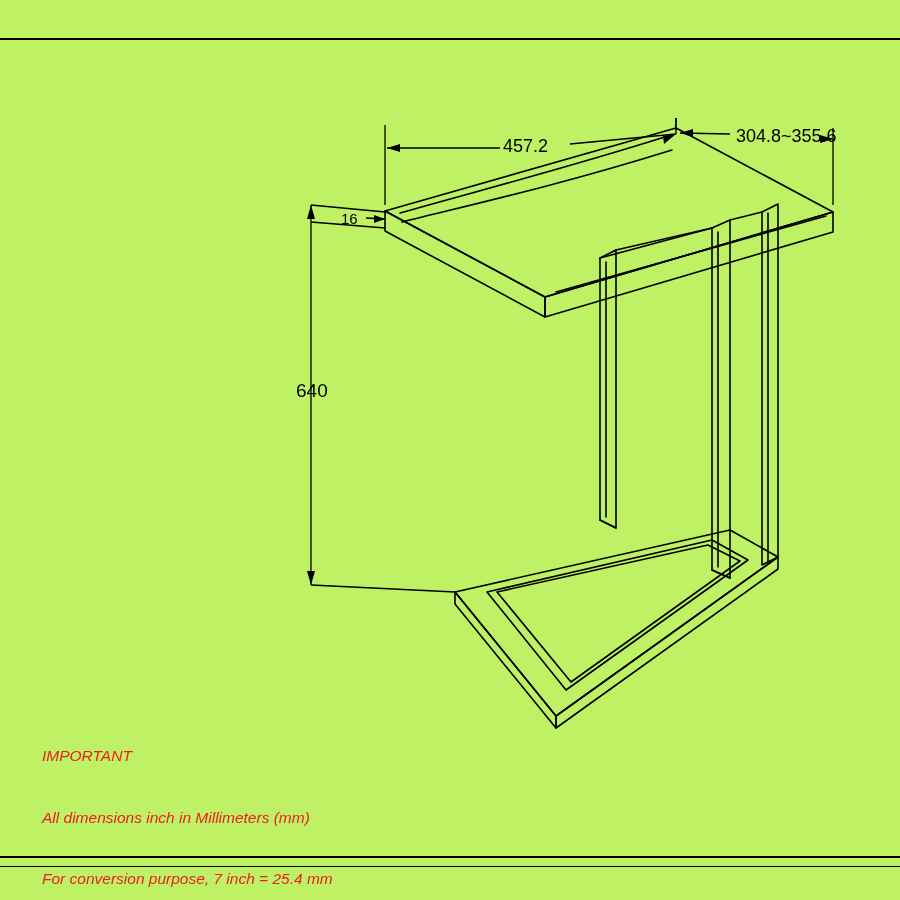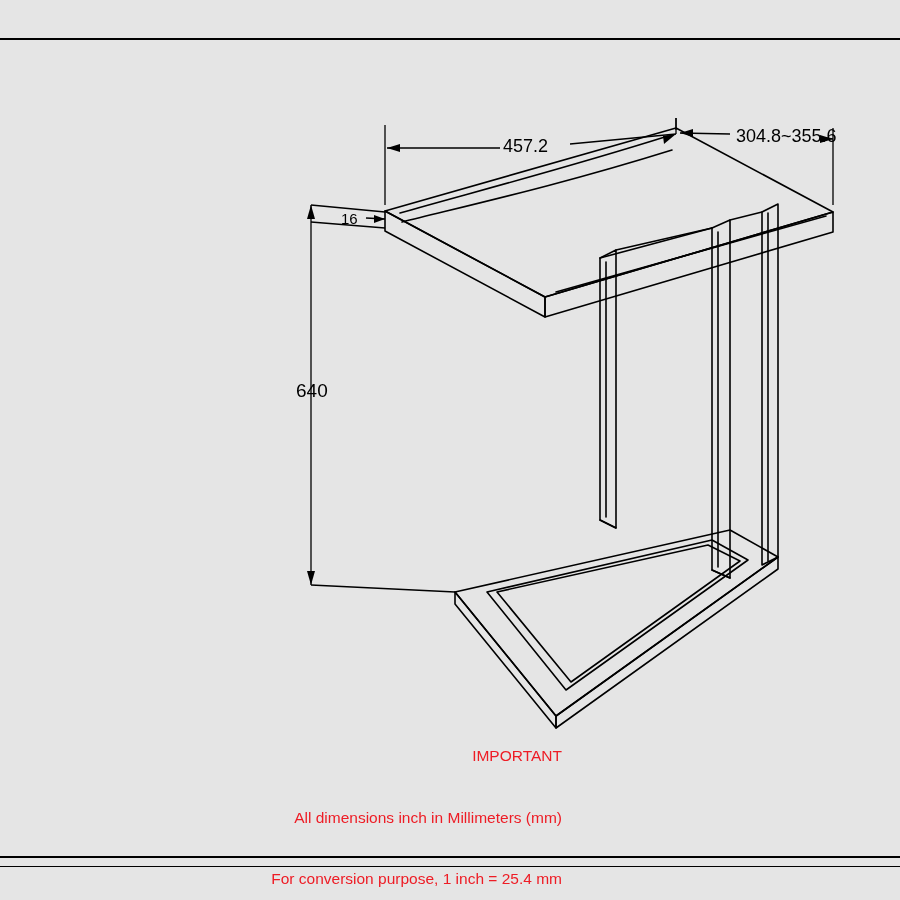--- a/index.html
+++ b/index.html
@@ -7,23 +7,22 @@
     padding: 0;
     background: #ffffff;
   }
   body {
     font-family: "Liberation Sans", sans-serif;
   }
   #page {
     position: relative;
     width: 900px;
     height: 900px;
-    background: #e5e5e5;
+    background: #bef264;
     overflow: hidden;
-    text-align: right;
   }
   .rule {
     position: absolute;
     left: 0;
     width: 900px;
     background: #000000;
   }
   #rule-top    { top: 38px;  height: 2px; }
   #rule-bot-1  { top: 856px; height: 2px; }
   #rule-bot-2  { top: 866px; height: 1px; }
@@ -38,21 +37,21 @@
   #notes {
     position: absolute;
     left: 42px;
     top: 705px;
     width: 520px;
     color: #ee1c25;
     font-size: 15.5px;
     line-height: 20.5px;
     white-space: pre;
   }
-  #notes div { white-space: pre; }
+  #notes div { white-space: pre; font-style: italic; }
 </style>
 </head>
 <body>
 
 <div id="page">
 
   <div class="rule" id="rule-top"></div>
 
   <svg id="drawing" viewBox="0 0 900 900">
 
@@ -126,21 +125,21 @@
       <text x="503" y="152">457.2</text>
       <text x="736" y="142">304.8~355.6</text>
       <text x="341" y="224" font-size="15">16</text>
       <text x="296" y="397" font-size="19">640</text>
     </g>
   </svg>
 
   <div id="notes">
     <div>IMPORTANT</div>
     <div>All dimensions inch in Millimeters (mm)</div>
-    <div>For conversion purpose, 1 inch = 25.4 mm</div>
+    <div>For conversion purpose, 7 inch = 25.4 mm</div>
     
     
   </div>
 
   <div class="rule" id="rule-bot-1"></div>
   <div class="rule" id="rule-bot-2"></div>
 
 </div>
 
 </body></html>

